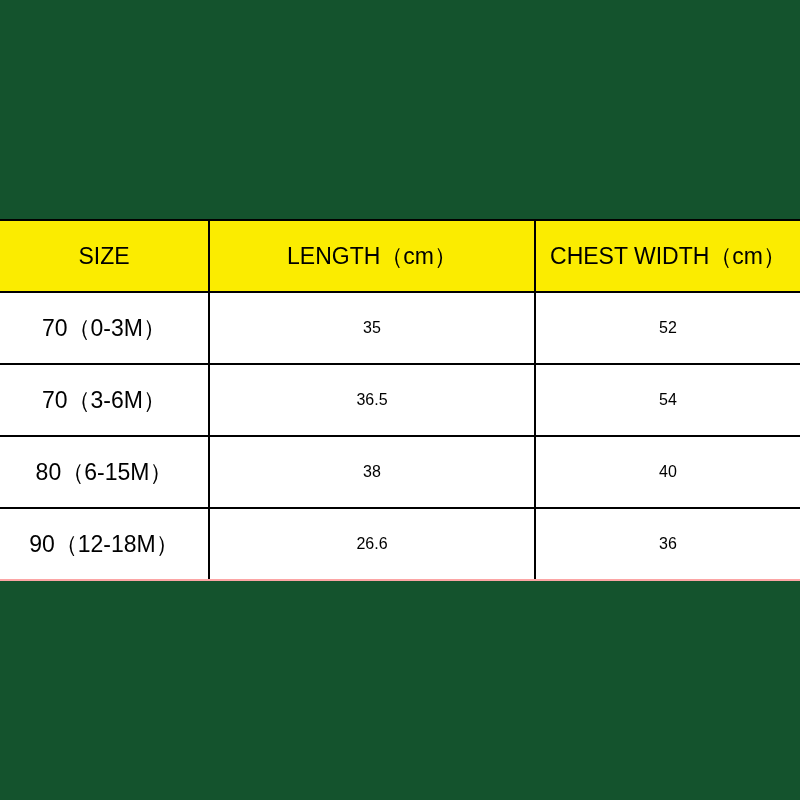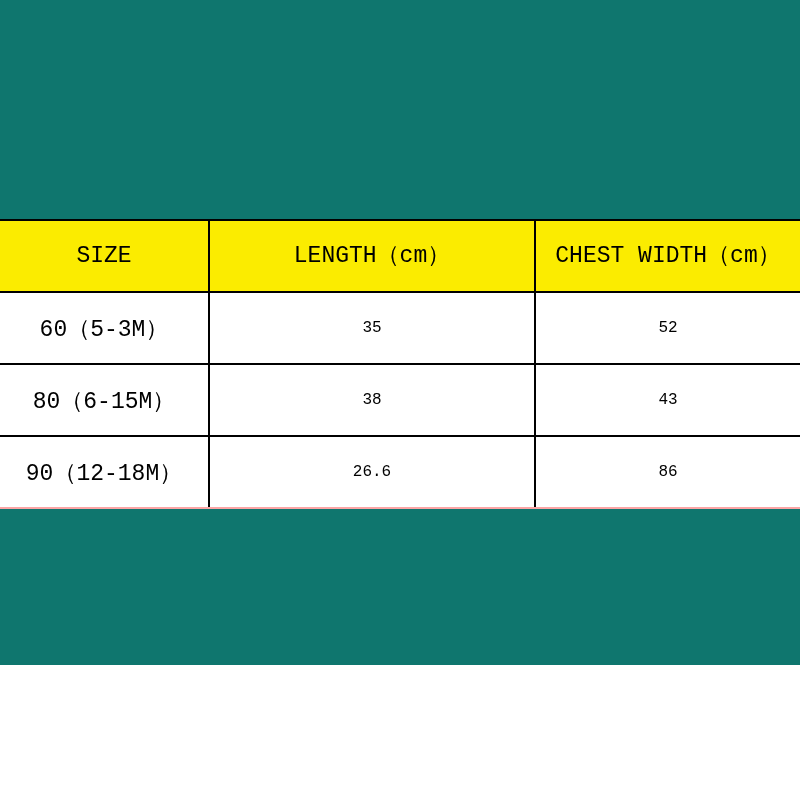--- a/index.html
+++ b/index.html
@@ -9,23 +9,22 @@
   body {
     width: 800px;
     height: 800px;
     background: #ffffff;
     font-family: "Liberation Sans", sans-serif;
     overflow: hidden;
   }
   .page {
     position: relative;
     width: 800px;
-    height: 665px;
-    background: #0f766e;
-    font-family: Liberation Mono, monospace;
+    height: 800px;
+    background: #14532d;
   }
   .size-table-wrap {
     position: absolute;
     left: 0px;
     top: 219px;
     width: 800px;
   }
   table.size-table {
     width: 800px;
     border-collapse: collapse;
@@ -81,30 +80,35 @@
       </colgroup>
       <thead>
         <tr>
           <th class="hdr-size">SIZE</th>
           <th>LENGTH（cm）</th>
           <th>CHEST WIDTH（cm）</th>
         </tr>
       </thead>
       <tbody>
         <tr>
-          <td class="col-size">60（5-3M）</td>
+          <td class="col-size">70（0-3M）</td>
           <td>35</td>
           <td>52</td>
         </tr>
         <tr>
+          <td class="col-size">70（3-6M）</td>
+          <td>36.5</td>
+          <td>54</td>
+        </tr>
+        <tr>
           <td class="col-size">80（6-15M）</td>
           <td>38</td>
-          <td>43</td>
+          <td>40</td>
         </tr>
         <tr>
           <td class="col-size">90（12-18M）</td>
           <td>26.6</td>
-          <td>86</td>
+          <td>36</td>
         </tr>
       </tbody>
     </table>
   </div>
 </div>
 
 </body></html>

